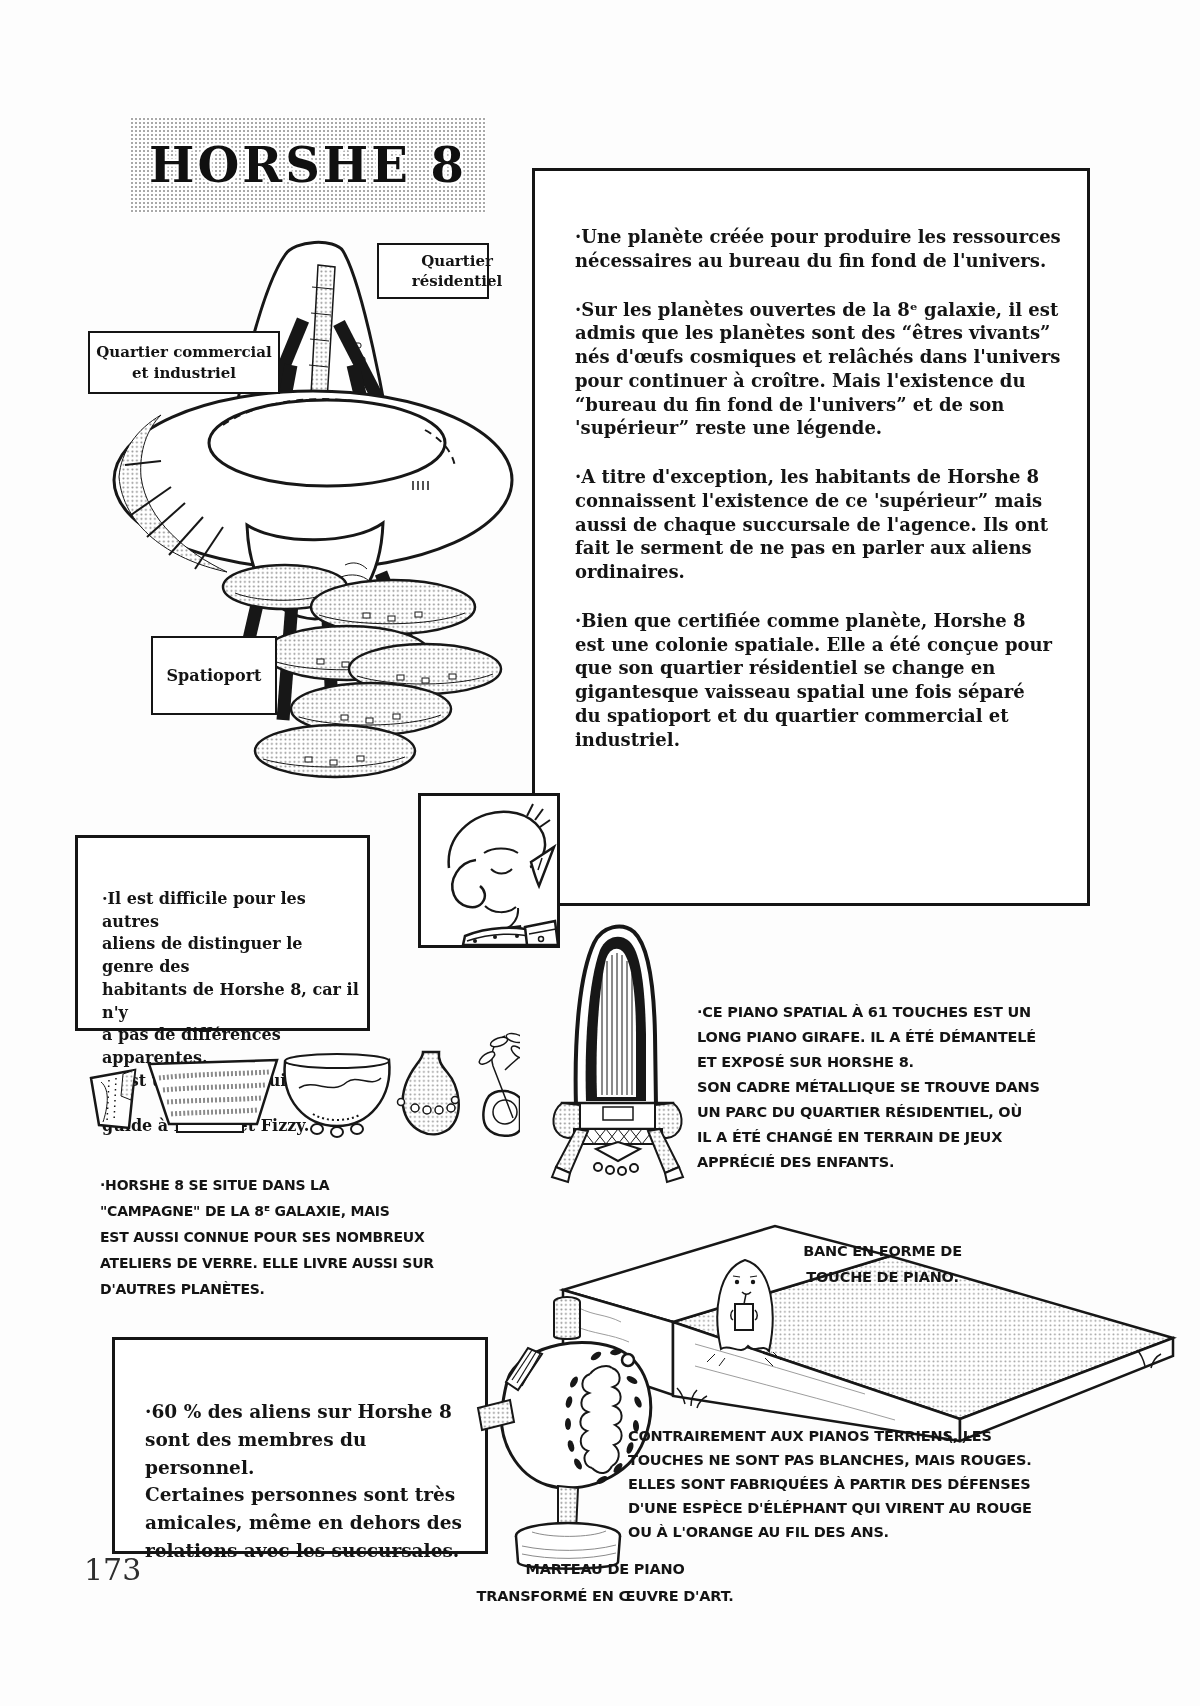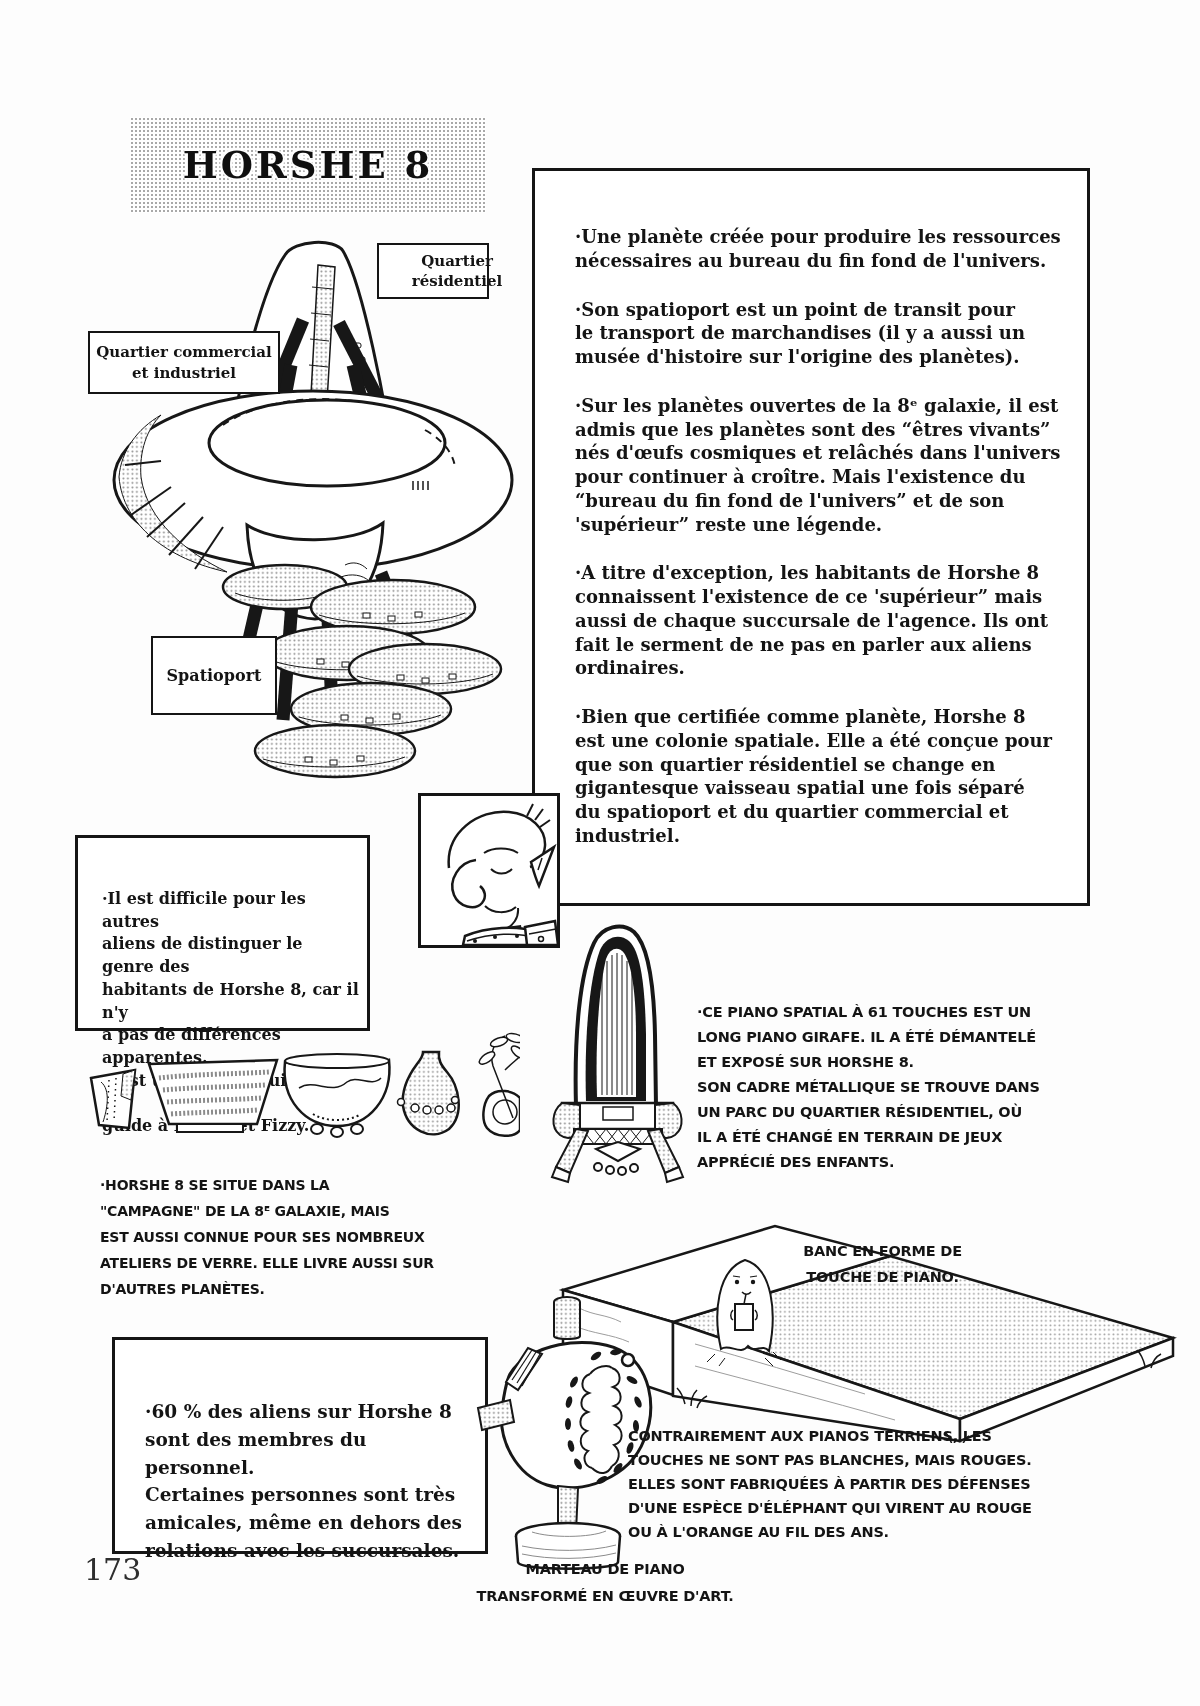--- a/index.html
+++ b/index.html
@@ -7,21 +7,21 @@
         font-family:"DejaVu Serif",serif;color:#171717;}
   .abs{position:absolute;}
   .box{position:absolute;background:#fff;border:3px solid #151515;box-sizing:border-box;}
   .serifml{font-family:"DejaVu Serif",serif;font-weight:700;white-space:pre-line;color:#141414;}
   .comic{position:absolute;font-family:"DejaVu Sans",sans-serif;font-weight:700;
          white-space:pre-line;color:#141414;letter-spacing:-0.2px;}
   .title-box{position:absolute;left:130px;top:117px;width:356px;height:96px;
      background-color:#fff;
      background-image:radial-gradient(circle,#a9a9a9 1.05px,rgba(0,0,0,0) 1.2px);
      background-size:4px 4px;display:flex;align-items:center;justify-content:center;}
-  .title-text{font-size:37px;font-weight:700;letter-spacing:3px;color:#101010;
+  .title-text{font-size:48px;font-weight:700;letter-spacing:3px;color:#101010;
      text-shadow:-2px 0 2px #fff,2px 0 2px #fff,0 -2px 2px #fff,0 2px 2px #fff,
                  -2px -2px 2px #fff,2px 2px 2px #fff;}
   .map-label{display:flex;align-items:center;justify-content:center;text-align:center;
      font-size:15px;line-height:1.35;border-width:2.5px;font-weight:700;white-space:pre-line;}
   #lbl-res{left:377px;top:243px;width:112px;height:56px;padding-left:48px;}
   #lbl-com{left:88px;top:331px;width:192px;height:63px;}
   #lbl-spa{left:151px;top:636px;width:126px;height:79px;font-size:16px;}
   #info-panel{left:532px;top:168px;width:558px;height:738px;padding:54px 20px 8px 40px;}
   #info-panel p{margin:0 0 25px 0;font-size:18px;line-height:1.32;}
   #gender-box{left:75px;top:835px;width:295px;height:196px;padding:50px 8px 0 24px;}
@@ -163,23 +163,20 @@
     <span class="serifml">Quartier commercial
 et industriel</span>
   </div>
   <div class="box map-label" id="lbl-spa">
     <span class="serifml">Spatioport</span>
   </div>
 
   <div class="box" id="info-panel">
     <p class="serifml">·Une planète créée pour produire les ressources
 nécessaires au bureau du fin fond de l'univers.</p>
-    <p class="serifml">·Son spatioport est un point de transit pour
-le transport de marchandises (il y a aussi un
-musée d'histoire sur l'origine des planètes).</p>
     <p class="serifml">·Sur les planètes ouvertes de la 8ᵉ galaxie, il est
 admis que les planètes sont des “êtres vivants”
 nés d'œufs cosmiques et relâchés dans l'univers
 pour continuer à croître. Mais l'existence du
 “bureau du fin fond de l'univers” et de son
 'supérieur” reste une légende.</p>
     <p class="serifml">·A titre d'exception, les habitants de Horshe 8
 connaissent l'existence de ce 'supérieur” mais
 aussi de chaque succursale de l'agence. Ils ont
 fait le serment de ne pas en parler aux aliens

